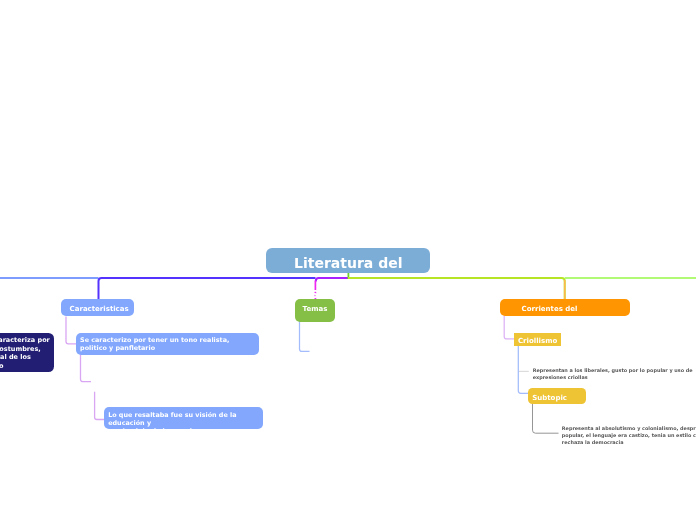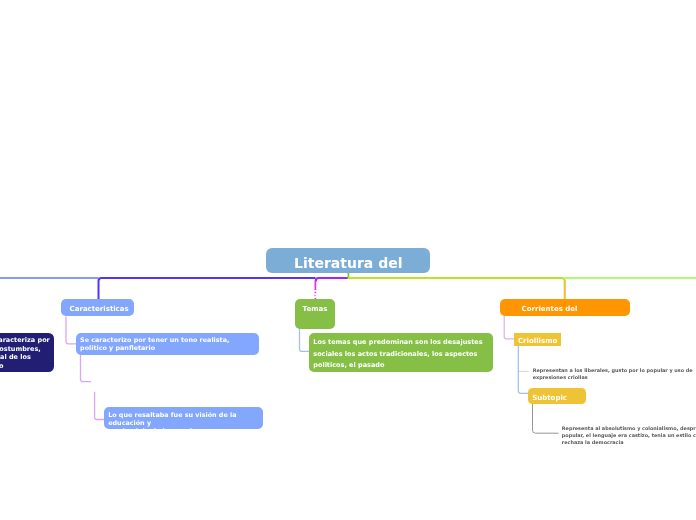--- a/index.html
+++ b/index.html
@@ -8,21 +8,21 @@
        font-family:"DejaVu Sans",sans-serif;
        -webkit-font-smoothing:antialiased;}
   #canvas{position:relative;width:696px;height:520px;overflow:hidden;background:#fff;}
   svg.links{position:absolute;left:0;top:0;width:696px;height:520px;}
   .node{position:absolute;box-sizing:border-box;color:#ffffff;font-weight:bold;
         border-radius:5px;white-space:pre-line;}
   .root{background:#7cadd6;left:266.1px;top:247.9px;width:164.3px;height:24.9px;
         border-radius:6px;font-size:14px;line-height:30.5px;text-align:center;}
   .n-carac{background:#82a7fd;left:61.4px;top:298.8px;width:73.1px;height:17.6px;
         font-size:7px;line-height:21.5px;padding-left:8.2px;}
-  .n-temas{background:#86bf46;left:295.3px;top:298.9px;width:39.5px;height:30px;
+  .n-temas{background:#86bf46;left:295.3px;top:298.9px;width:39.5px;height:23px;
         font-size:7px;line-height:21.5px;padding-left:7.3px;}
   .n-corr{background:#ff9500;left:499.6px;top:299.0px;width:130.5px;height:17.2px;
         font-size:7px;line-height:21px;padding-left:22px;}
   .n-crio{background:#eec334;left:513.8px;top:332.9px;width:47.2px;height:13.6px;
         font-size:7px;line-height:17.3px;padding-left:4.2px;border-radius:0;}
   .n-sub{background:#eec334;left:528px;top:388.2px;width:58px;height:15.8px;
         font-size:7px;line-height:21.5px;padding-left:4.2px;border-radius:4.5px;}
   .t1{background:#82a7fd;left:76.3px;top:333.2px;width:182.5px;height:21.4px;
         font-size:6.4px;line-height:7.9px;padding:4.3px 0 0 3.8px;}
   .t2{background:#82a7fd;left:90.4px;top:370.9px;width:182.5px;height:20.7px;
@@ -73,23 +73,20 @@
 
   <div class="node root">Literatura del costumbrismo</div>
 
   <div class="node n-carac">Caracteristicas</div>
   <div class="node t1">Se caracterizo por tener un tono realista,
 politico y panfletario</div>
   <div class="node t3">Lo que resaltaba fue su visión de la educación y
 predominio de la moral</div>
 
   <div class="node n-temas">Temas</div>
-  <div class="node g1">Los temas que predominan son los desajustes
-sociales los actos tradicionales, los aspectos
-politicos, el pasado</div>
 
   <div class="node n-corr">Corrientes del costumbrismo</div>
   <div class="node n-crio">Criollismo</div>
   <div class="plain p1">Representan a los liberales, gusto por lo popular y uso de
 expresiones criollas</div>
   <div class="node n-sub">Subtopic</div>
   <div class="plain p2">Representa al absolutismo y colonialismo, desprecio a lo
 popular, el lenguaje era castizo, tenia un estilo culto,
 rechaza la democracia</div>
 

